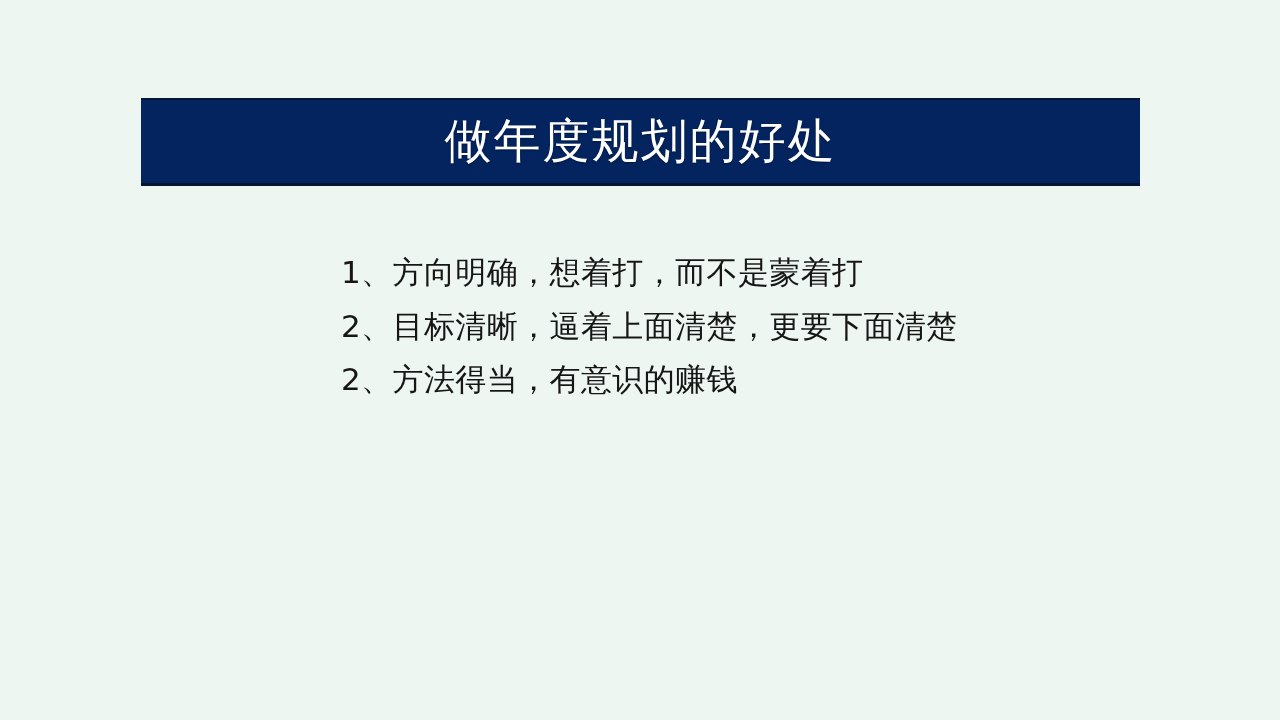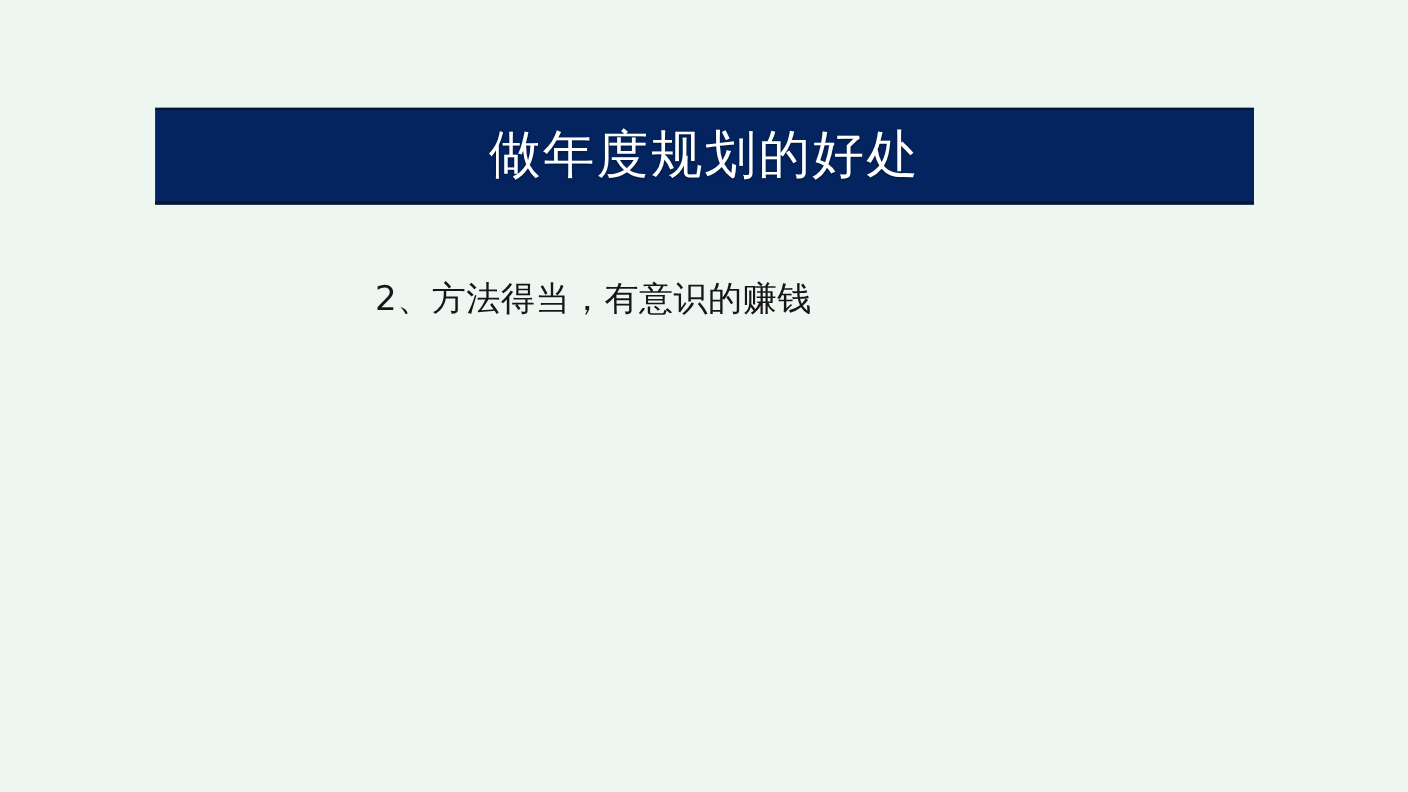--- a/index.html
+++ b/index.html
@@ -86,17 +86,19 @@
 </head>
 <body>
 
 <div class="slide">
 
   <div class="title-banner">
     <div class="title-text">做年度规划的好处</div>
   </div>
 
   <div class="bullet-list">
+    <div class="bullet-item">1、方向明确，想着打，而不是蒙着打</div>
+    <div class="bullet-item">2、目标清晰，逼着上面清楚，更要下面清楚</div>
     <div class="bullet-item">2、方法得当，有意识的赚钱</div>
   </div>
 
 
 </div>
 
 </body></html>

